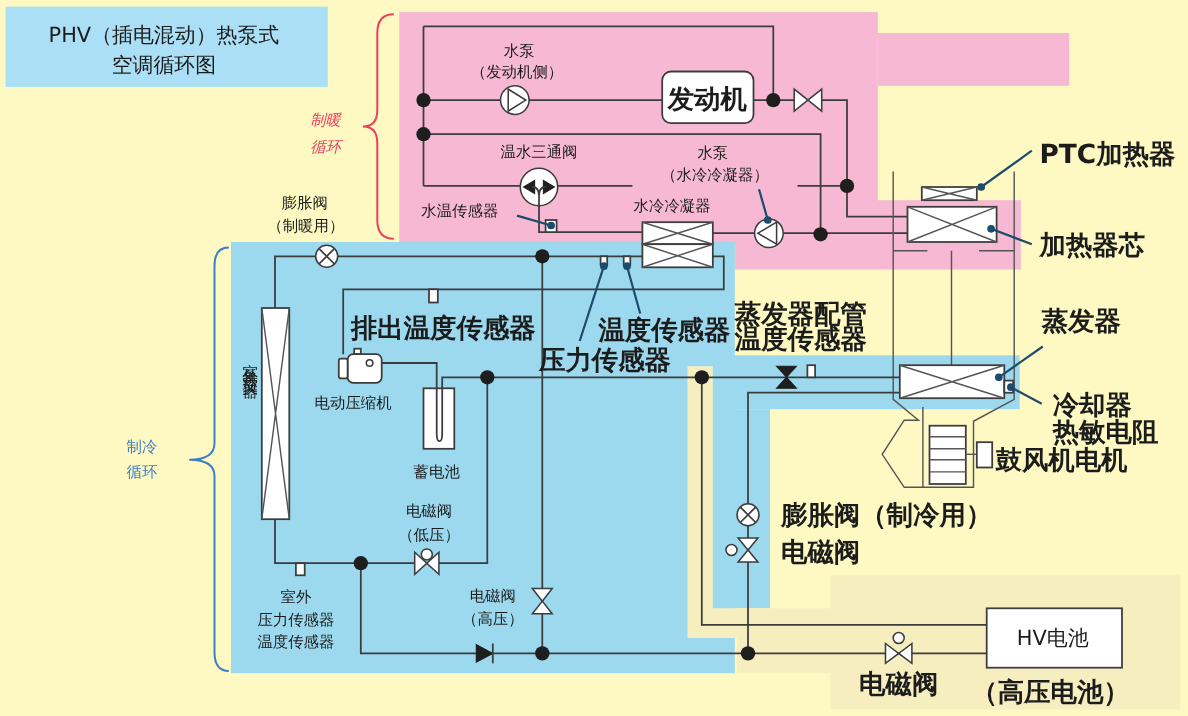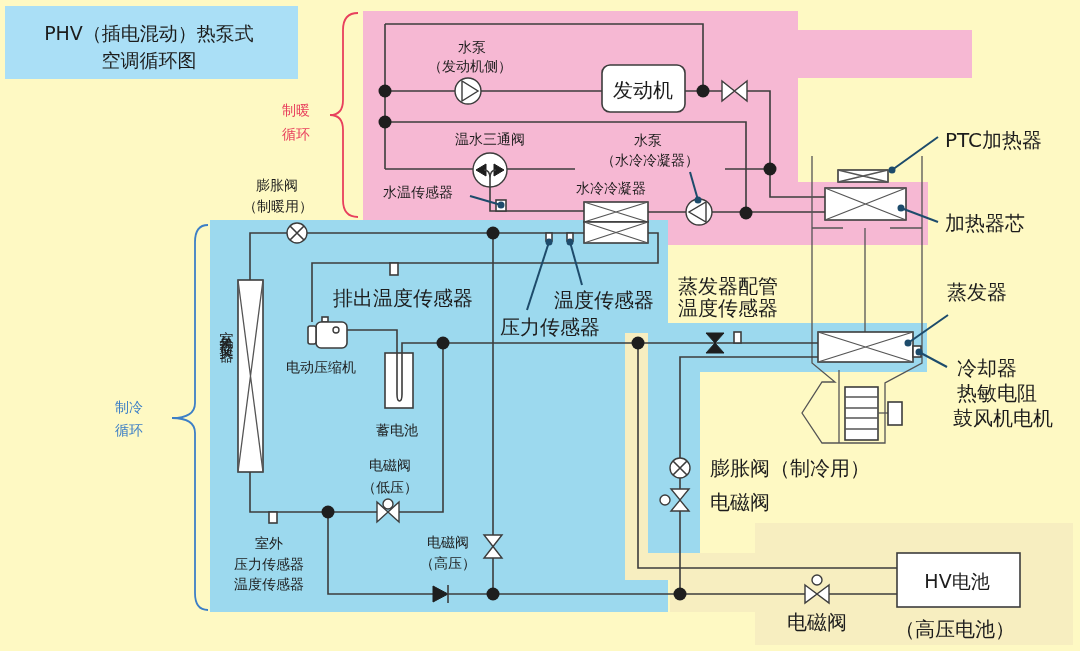--- a/index.html
+++ b/index.html
@@ -24,23 +24,23 @@
   .leader { fill: none; stroke: var(--leader); stroke-width: 2; }
   .ldot { fill: var(--leader); }
   .valve { fill: #ffffff; stroke: var(--pipe); stroke-width: 1.4; }
   .valve-solid { fill: #1e1e1e; stroke: #1e1e1e; stroke-width: 1; }
   .bracket-red { fill: none; stroke: var(--red); stroke-width: 1.8; }
   .bracket-blue { fill: none; stroke: var(--blue-text); stroke-width: 1.8; }
 
   .lbl { position: absolute; white-space: nowrap; line-height: 1; font-size: 14px; }
   .c { transform: translate(-50%, -50%); }
   .l { transform: translate(0, -50%); }
-  .big { font-size: 20px; }
+  .big { font-size: 24px; font-weight: bold; }
   .title { font-size: 19px; }
-  .red { color: var(--red); }
+  .red { color: var(--red); font-style: italic; }
   .bluet { color: var(--blue-text); text-align: center; }
   .vert { writing-mode: vertical-rl; text-orientation: upright; letter-spacing: 3.5px; transform: translate(-50%, 0); }
 </style>
 </head>
 <body>
 
 <div id="stage" style="--pink: #f6b8d3; --blue: #9cd9ee; --yellow: #f7eec0; --title-bg: #aadff6; --red: #e8405d; --blue-text: #3d7fc6; --pipe: #3c3c3c; --leader: #1d4b6b;">
 <svg id="diagram" width="1080" height="651" viewBox="0 0 1080 651" xmlns="http://www.w3.org/2000/svg">
 
   <g>
@@ -271,21 +271,21 @@
 <div class="lbl c" style="left:277px;top:185px">膨胀阀</div>
 <div class="lbl c" style="left:278px;top:206px">（制暖用）</div>
 <div class="lbl c big" style="left:403px;top:298px">排出温度传感器</div>
 <div class="lbl c big" style="left:604px;top:300px">温度传感器</div>
 <div class="lbl c big" style="left:550px;top:327px">压力传感器</div>
 <div class="lbl c big" style="left:728px;top:286px">蒸发器配管</div>
 <div class="lbl c big" style="left:728px;top:308px">温度传感器</div>
 <div class="lbl l big" style="left:947px;top:292px">蒸发器</div>
 <div class="lbl l big" style="left:957px;top:368px">冷却器</div>
 <div class="lbl l big" style="left:957px;top:393px">热敏电阻</div>
-<div class="lbl l big" style="left:953px;top:418px">鼓风机电机</div>
+<div class="lbl l big" style="left:905px;top:418px">鼓风机电机</div>
 <div class="lbl c" style="left:321px;top:367px">电动压缩机</div>
 <div class="lbl c" style="left:397px;top:430px">蓄电池</div>
 <div class="lbl vert" style="left:227px;top:320px;position:absolute">室外热交换器</div>
 <div class="lbl c" style="left:390px;top:465px">电磁阀</div>
 <div class="lbl c" style="left:390px;top:487px">（低压）</div>
 <div class="lbl c" style="left:269px;top:543px">室外</div>
 <div class="lbl c" style="left:269px;top:564px">压力传感器</div>
 <div class="lbl c" style="left:269px;top:584px">温度传感器</div>
 <div class="lbl c" style="left:448px;top:542px">电磁阀</div>
 <div class="lbl c" style="left:448px;top:563px">（高压）</div>

